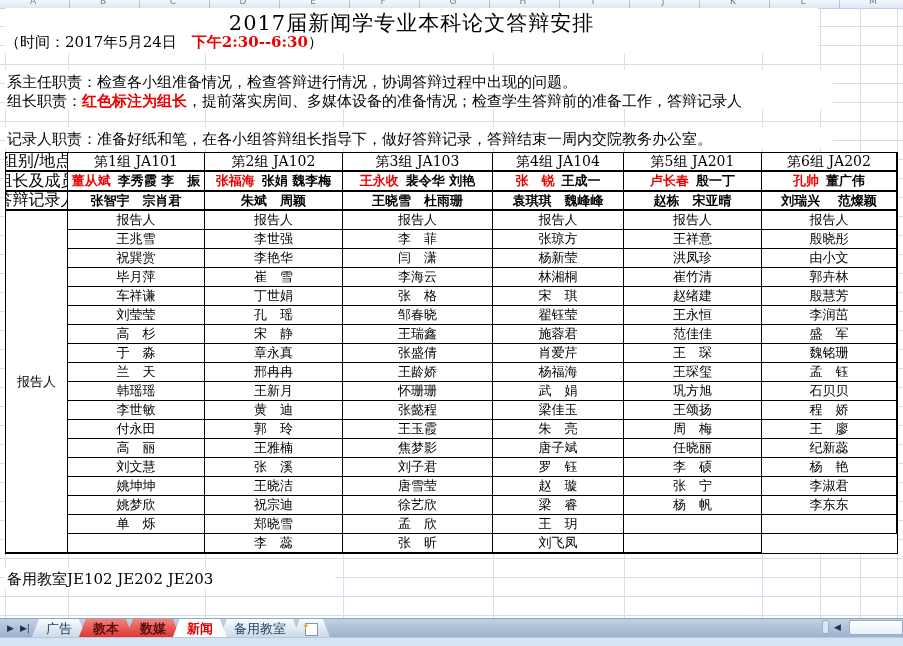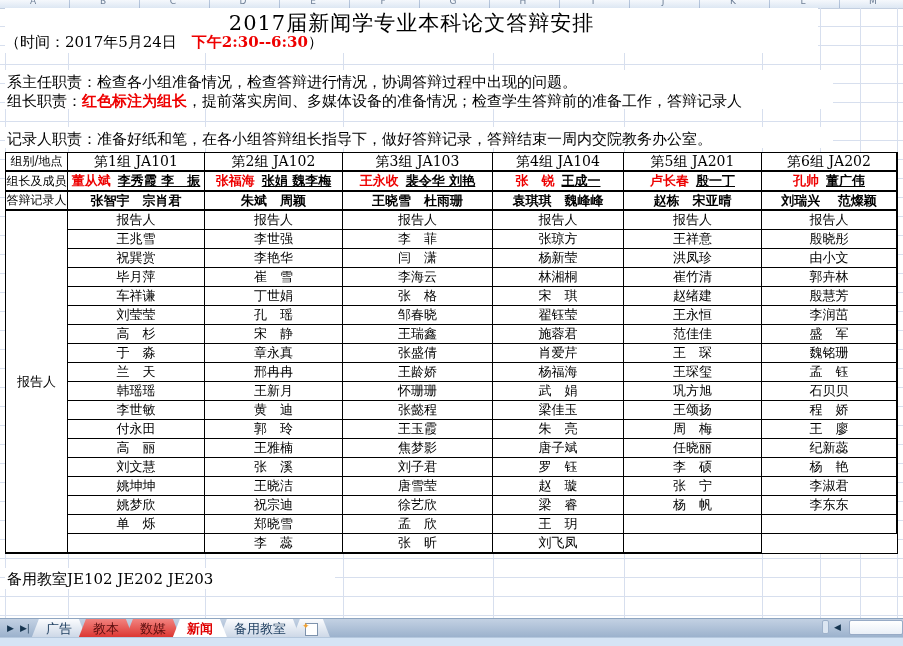--- a/index.html
+++ b/index.html
@@ -23,36 +23,36 @@
   .n1{top:73px}.n2{top:92px}.n3{top:130px}
   .red{color:#ee0000;}.b{font-weight:bold;}
   .footer{position:absolute;left:7px;top:570px;font-size:15px;white-space:pre;}
   
   .table{position:absolute;left:5px;top:152px;background:#fff;border:1px solid #000;
     display:grid;grid-template-columns:62px 137px 138px 150px 131px 138px 135px;
     grid-template-rows:19px 20px 19px repeat(18,19px);}
   .c{border-right:1px solid #000;border-bottom:1px solid #000;display:flex;align-items:center;
      justify-content:center;white-space:pre;overflow:hidden;font-size:13px;}
   .hdr{border-bottom-width:2px;}
-  .rl{font-size:12px;}
+  .rl{font-size:16px;}
   .ghead{font-size:14px;}
   .mem,.rec{font-weight:bold;}
   .leader{color:#ee0000;}
-  .members{margin-left:7px;text-decoration:underline;}
+  .members{margin-left:7px;}
   .pl{grid-row:4 / span 18;grid-column:1;}
   
   .tabbar{position:absolute;left:0;top:618px;width:903px;height:19px;
     background:linear-gradient(#c3d1e3,#9cb2cd);border-top:1px solid #8ea5c0;
     display:flex;align-items:stretch;padding-left:4px;box-sizing:border-box;}
   .nav{font-size:9px;line-height:18px;color:#15344f;margin:0 3px;cursor:default;}
   .tabs{display:flex;margin-left:6px;}
   .tab{position:relative;line-height:19px;padding:0 14px;margin-left:-7px;font-size:13px;
     clip-path:polygon(7px 0,calc(100% - 7px) 0,100% 100%,0 100%);z-index:1;}
   .tab.normal{background:linear-gradient(#fbfcfe,#cdd8e7);color:#1c3c5e;}
-  .tab.redtab{background:linear-gradient(#f2837f,#dc3732);color:#5c0f0f;font-weight:normal;z-index:2;}
+  .tab.redtab{background:linear-gradient(#f2837f,#dc3732);color:#5c0f0f;font-weight:bold;z-index:2;}
   .tab.active{background:#fff;color:#e00000;font-weight:bold;z-index:5;}
   .tab.insert{background:linear-gradient(#fbfcfe,#cdd8e7);padding:0 12px;}
   .sheeticon{display:inline-block;width:11px;height:11px;background:#fff;border:1px solid #7e93ad;
     position:relative;top:3px;}
   .sheeticon::before{content:"✦";color:#f0a030;font-size:9px;position:absolute;left:-4px;top:-7px;}
   .splitter{position:absolute;left:822px;top:620px;width:7px;height:14px;background:#dce6f2;
     border:1px solid #9db1ca;border-radius:2px;box-sizing:border-box;}
   .scrollL{position:absolute;left:834px;top:618px;height:19px;line-height:19px;font-size:9px;color:#15344f;}
   .thumb{position:absolute;left:849px;top:620px;width:54px;height:15px;box-sizing:border-box;
     background:linear-gradient(#ffffff,#e9eff7);border:1px solid #98abc6;border-radius:2px;}

